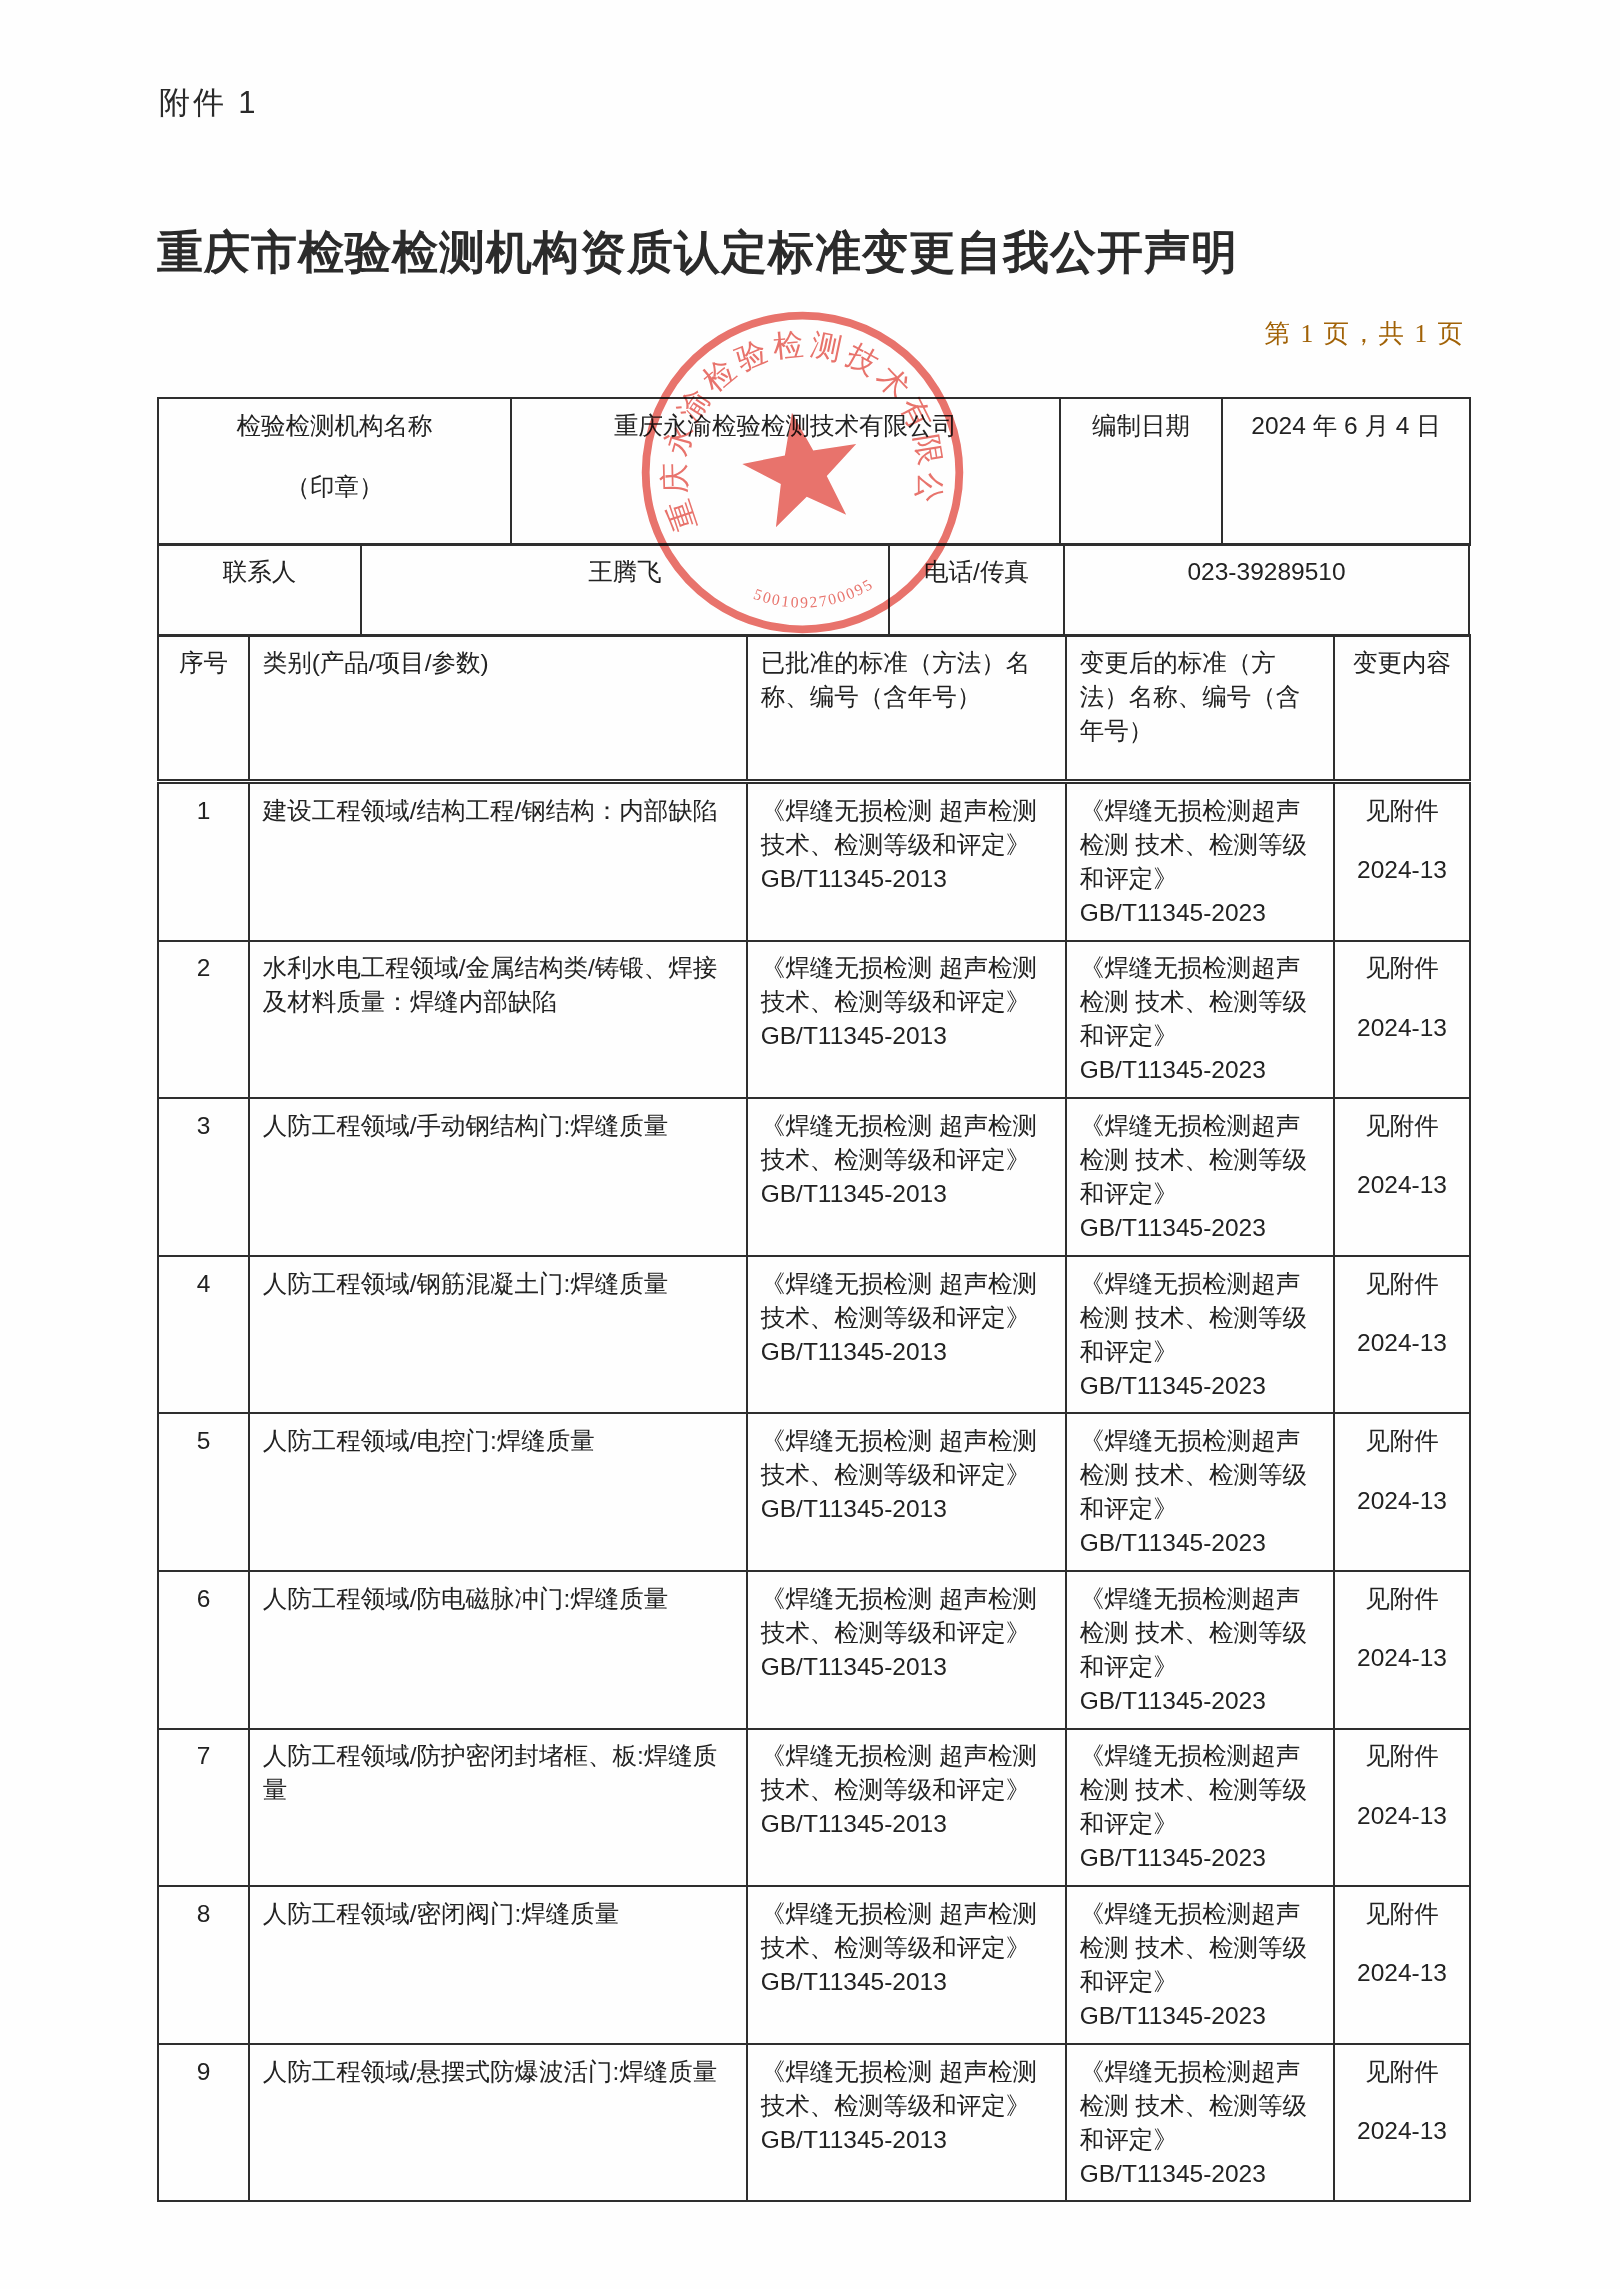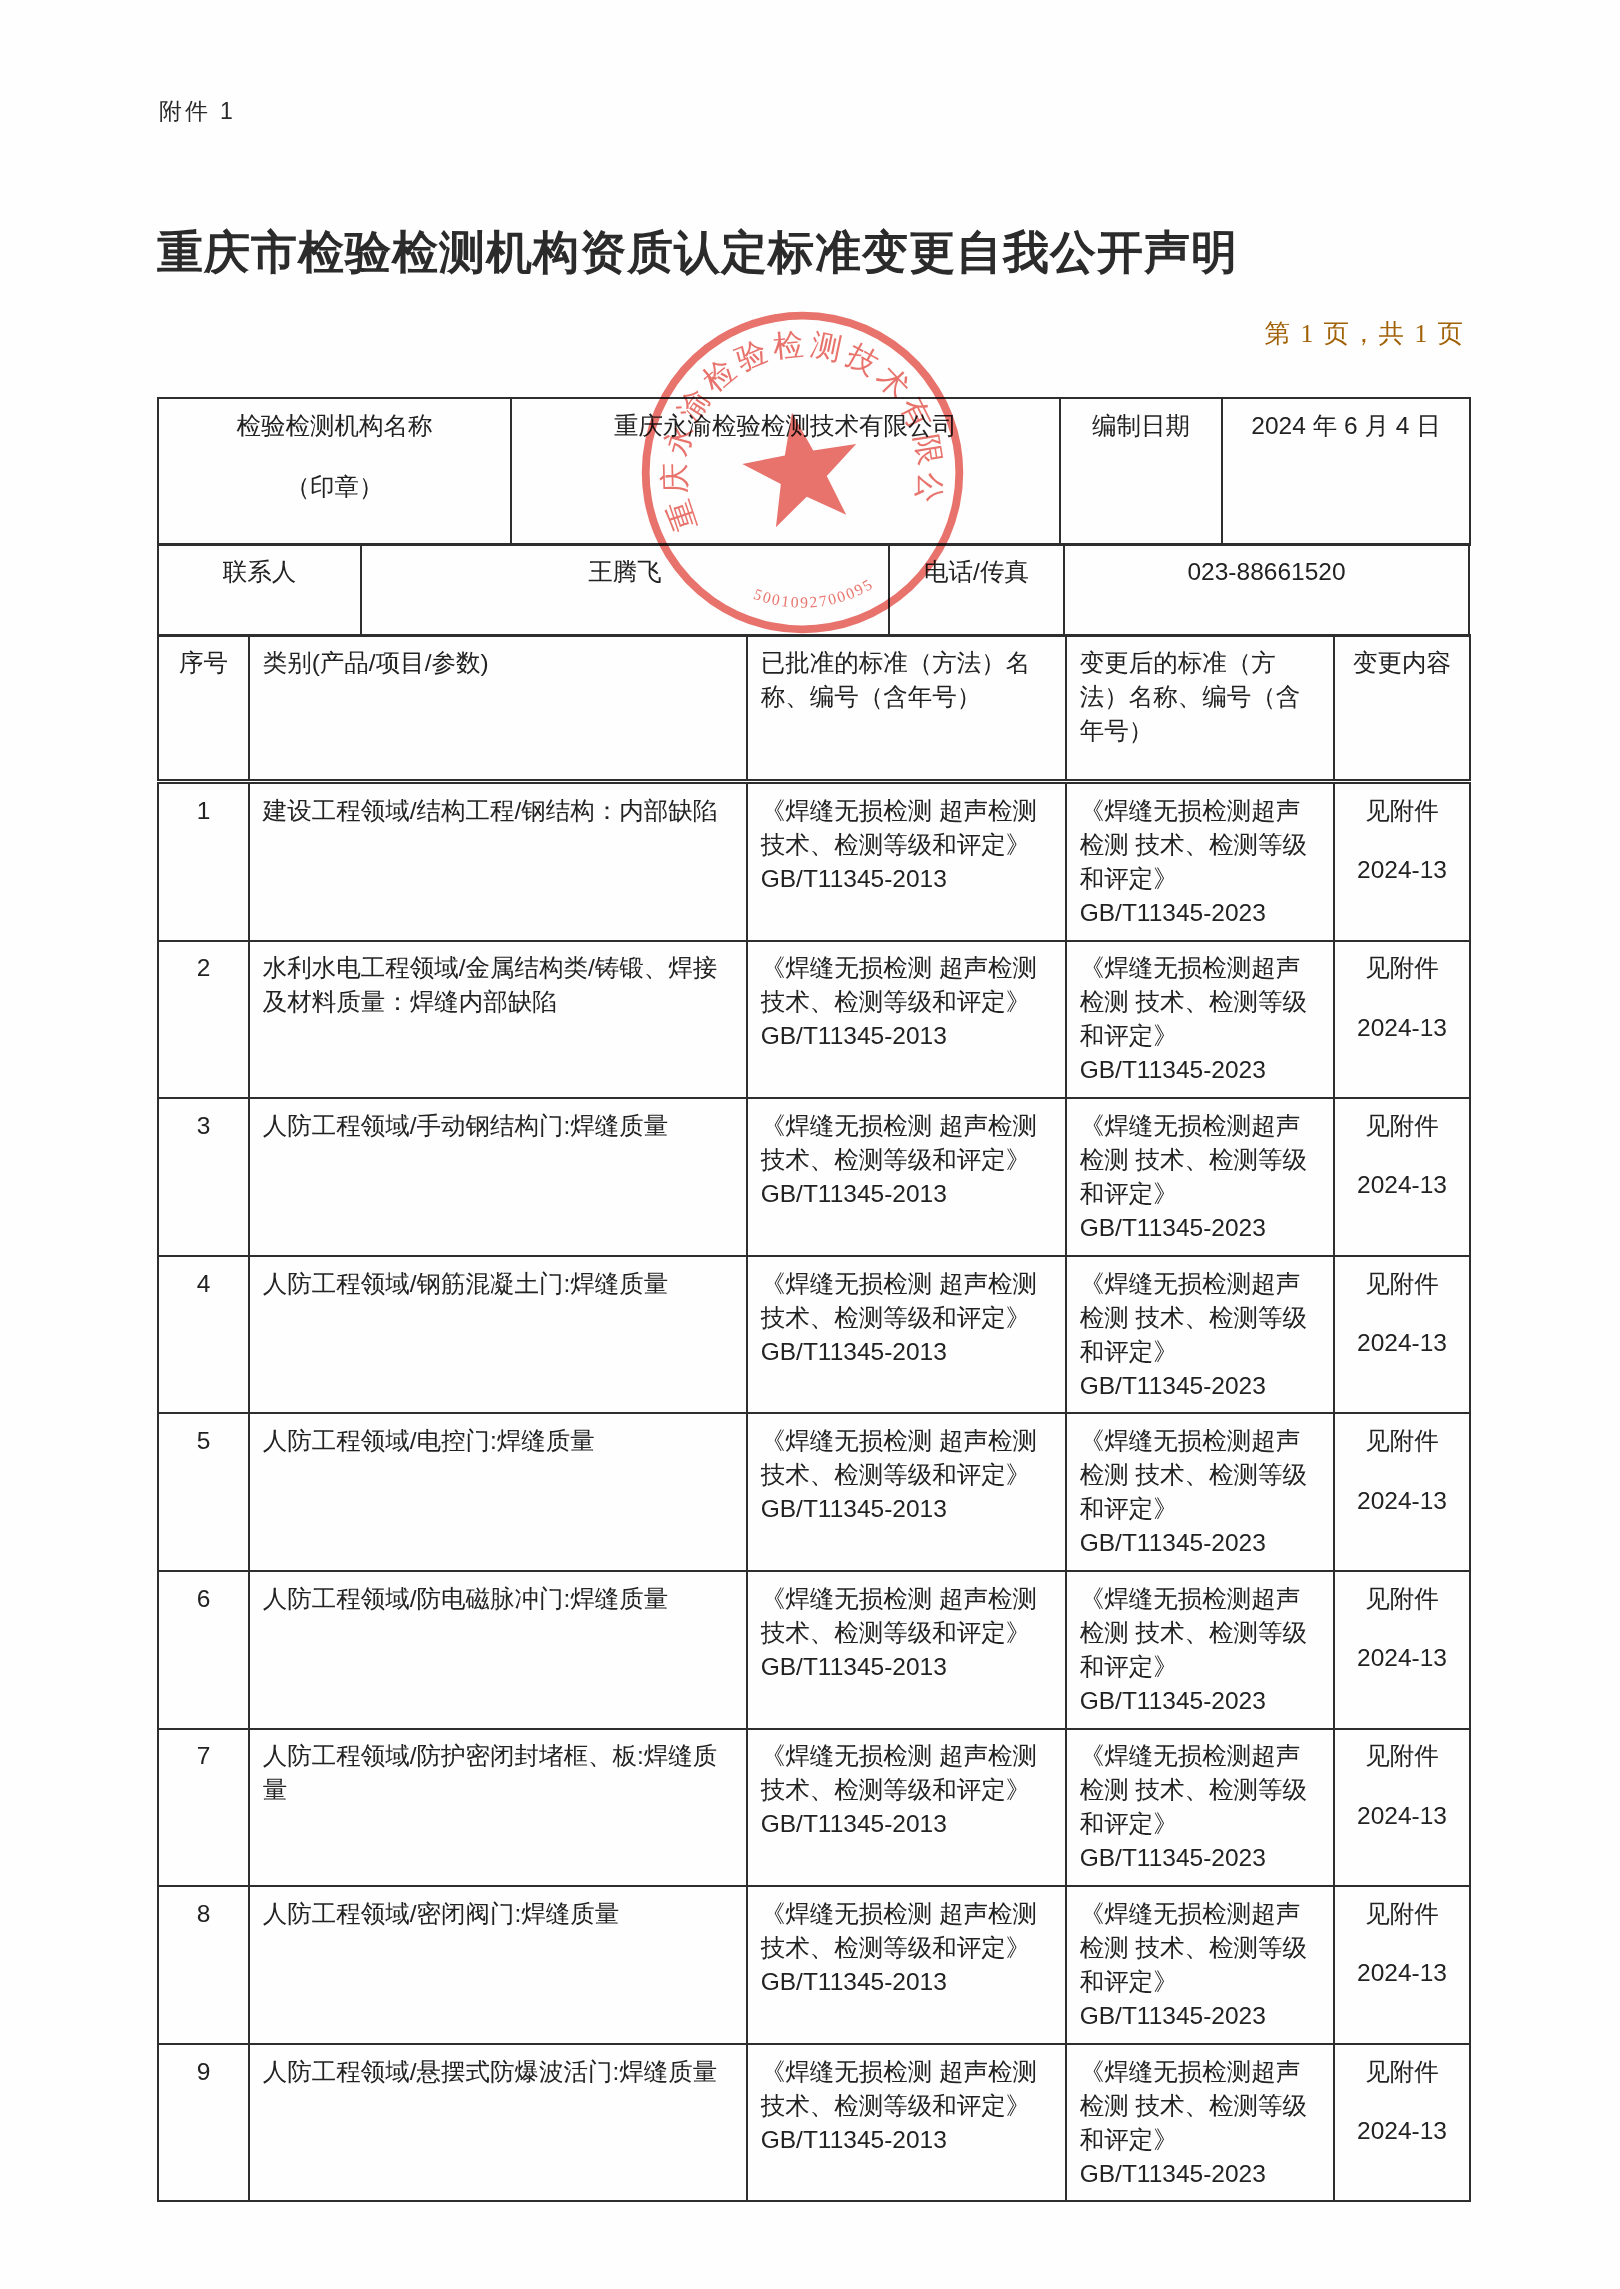--- a/index.html
+++ b/index.html
@@ -3,22 +3,22 @@
 <meta charset="utf-8">
 <style>
   html,body{margin:0;padding:0;}
   body{
     width:1620px;height:2290px;position:relative;
     background:#fefefe;color:#232323;
     font-family:"Liberation Sans",sans-serif;
     overflow:hidden;
   }
   .attachment-label{
-    position:absolute;left:159px;top:96px;
-    font-size:23px;letter-spacing:2.9px;color:#2a2a2a;
+    position:absolute;left:159px;top:82px;
+    font-size:31px;letter-spacing:2.9px;color:#2a2a2a;
   }
   .doc-title{
     position:absolute;left:157px;top:222px;width:1078px;
     font-family:"Liberation Serif",serif;
     font-size:46px;font-weight:bold;letter-spacing:1px;color:#2b2b2b;
     white-space:nowrap;
   }
   .page-note{
     position:absolute;right:155px;top:316px;
     font-family:"Liberation Serif",serif;
@@ -94,21 +94,21 @@
         <col style="width:203px">
         <col style="width:528px">
         <col style="width:175px">
         <col style="width:405px">
       </colgroup>
     <tbody>
         <tr class="info-row-2">
       <td class="t-center v-middle">联系人</td>
       <td class="t-center v-middle">王腾飞</td>
       <td class="t-center v-middle">电话/传真</td>
-      <td class="t-center v-middle">023-88661520</td>
+      <td class="t-center v-middle">023-39289510</td>
     </tr>
   </tbody>
     </table>
 
   <table class="doc-table">
     <colgroup>
         <col style="width:91px">
         <col style="width:498px">
         <col style="width:319px">
         <col style="width:268px">

